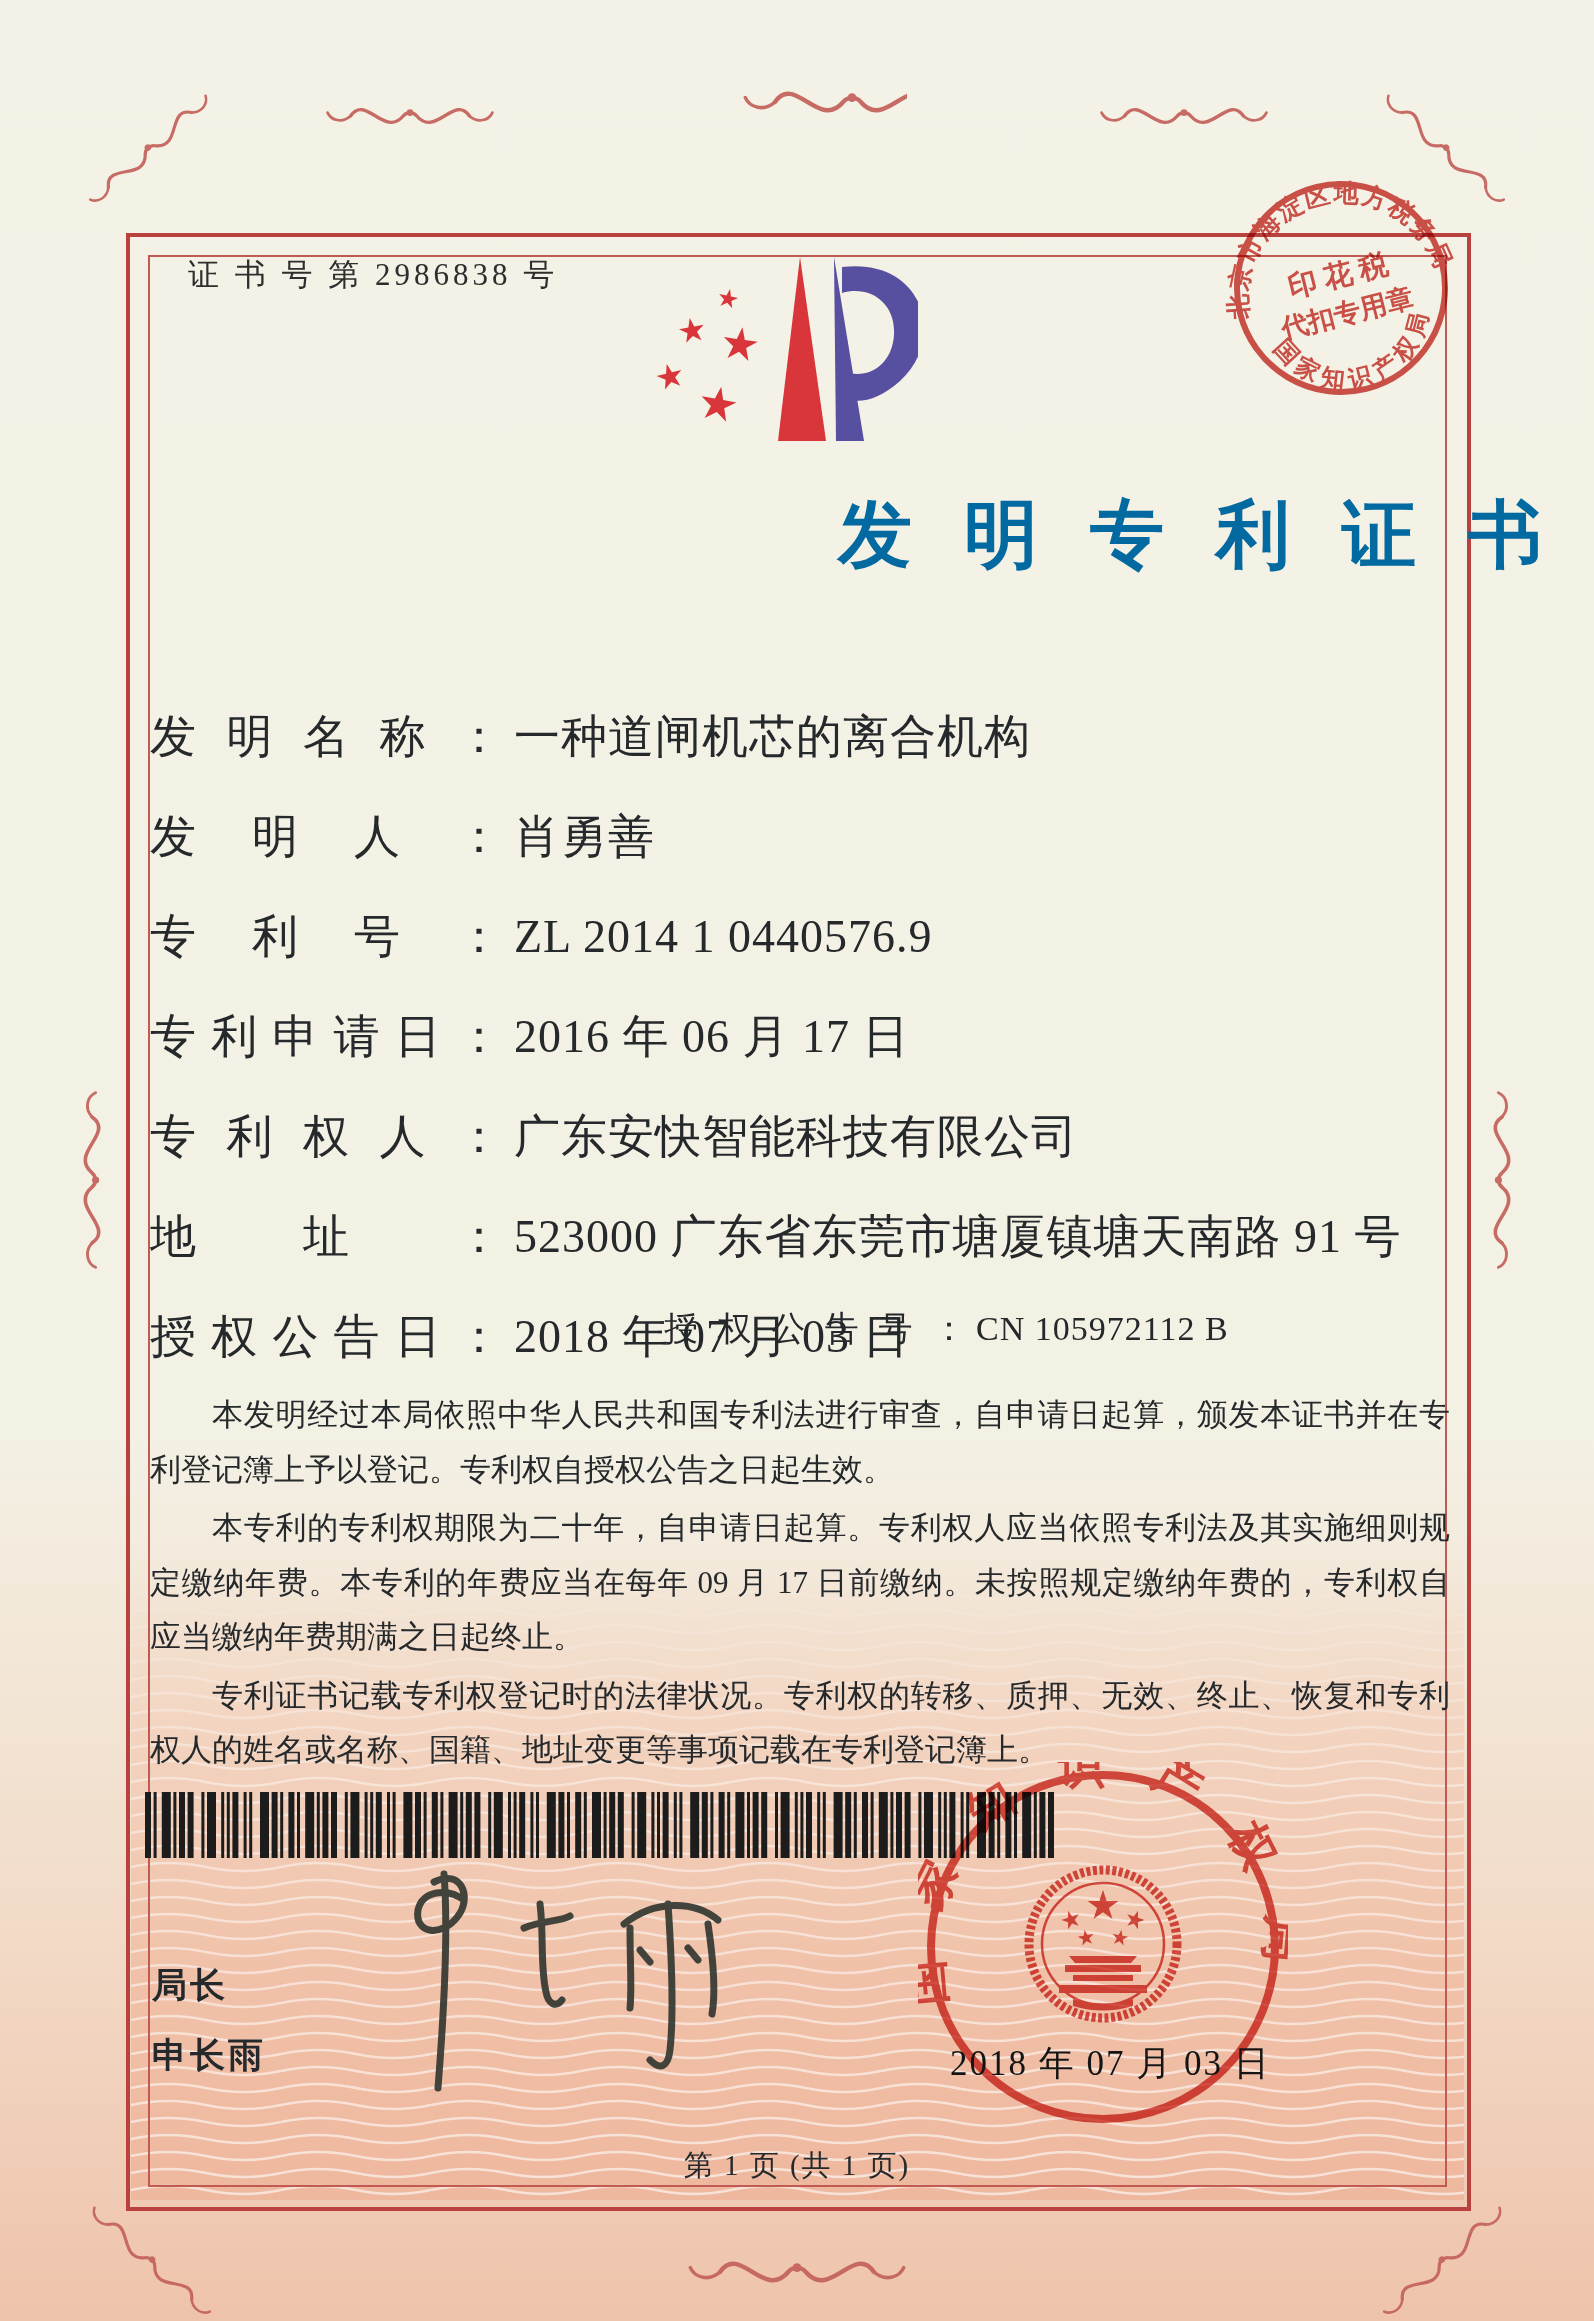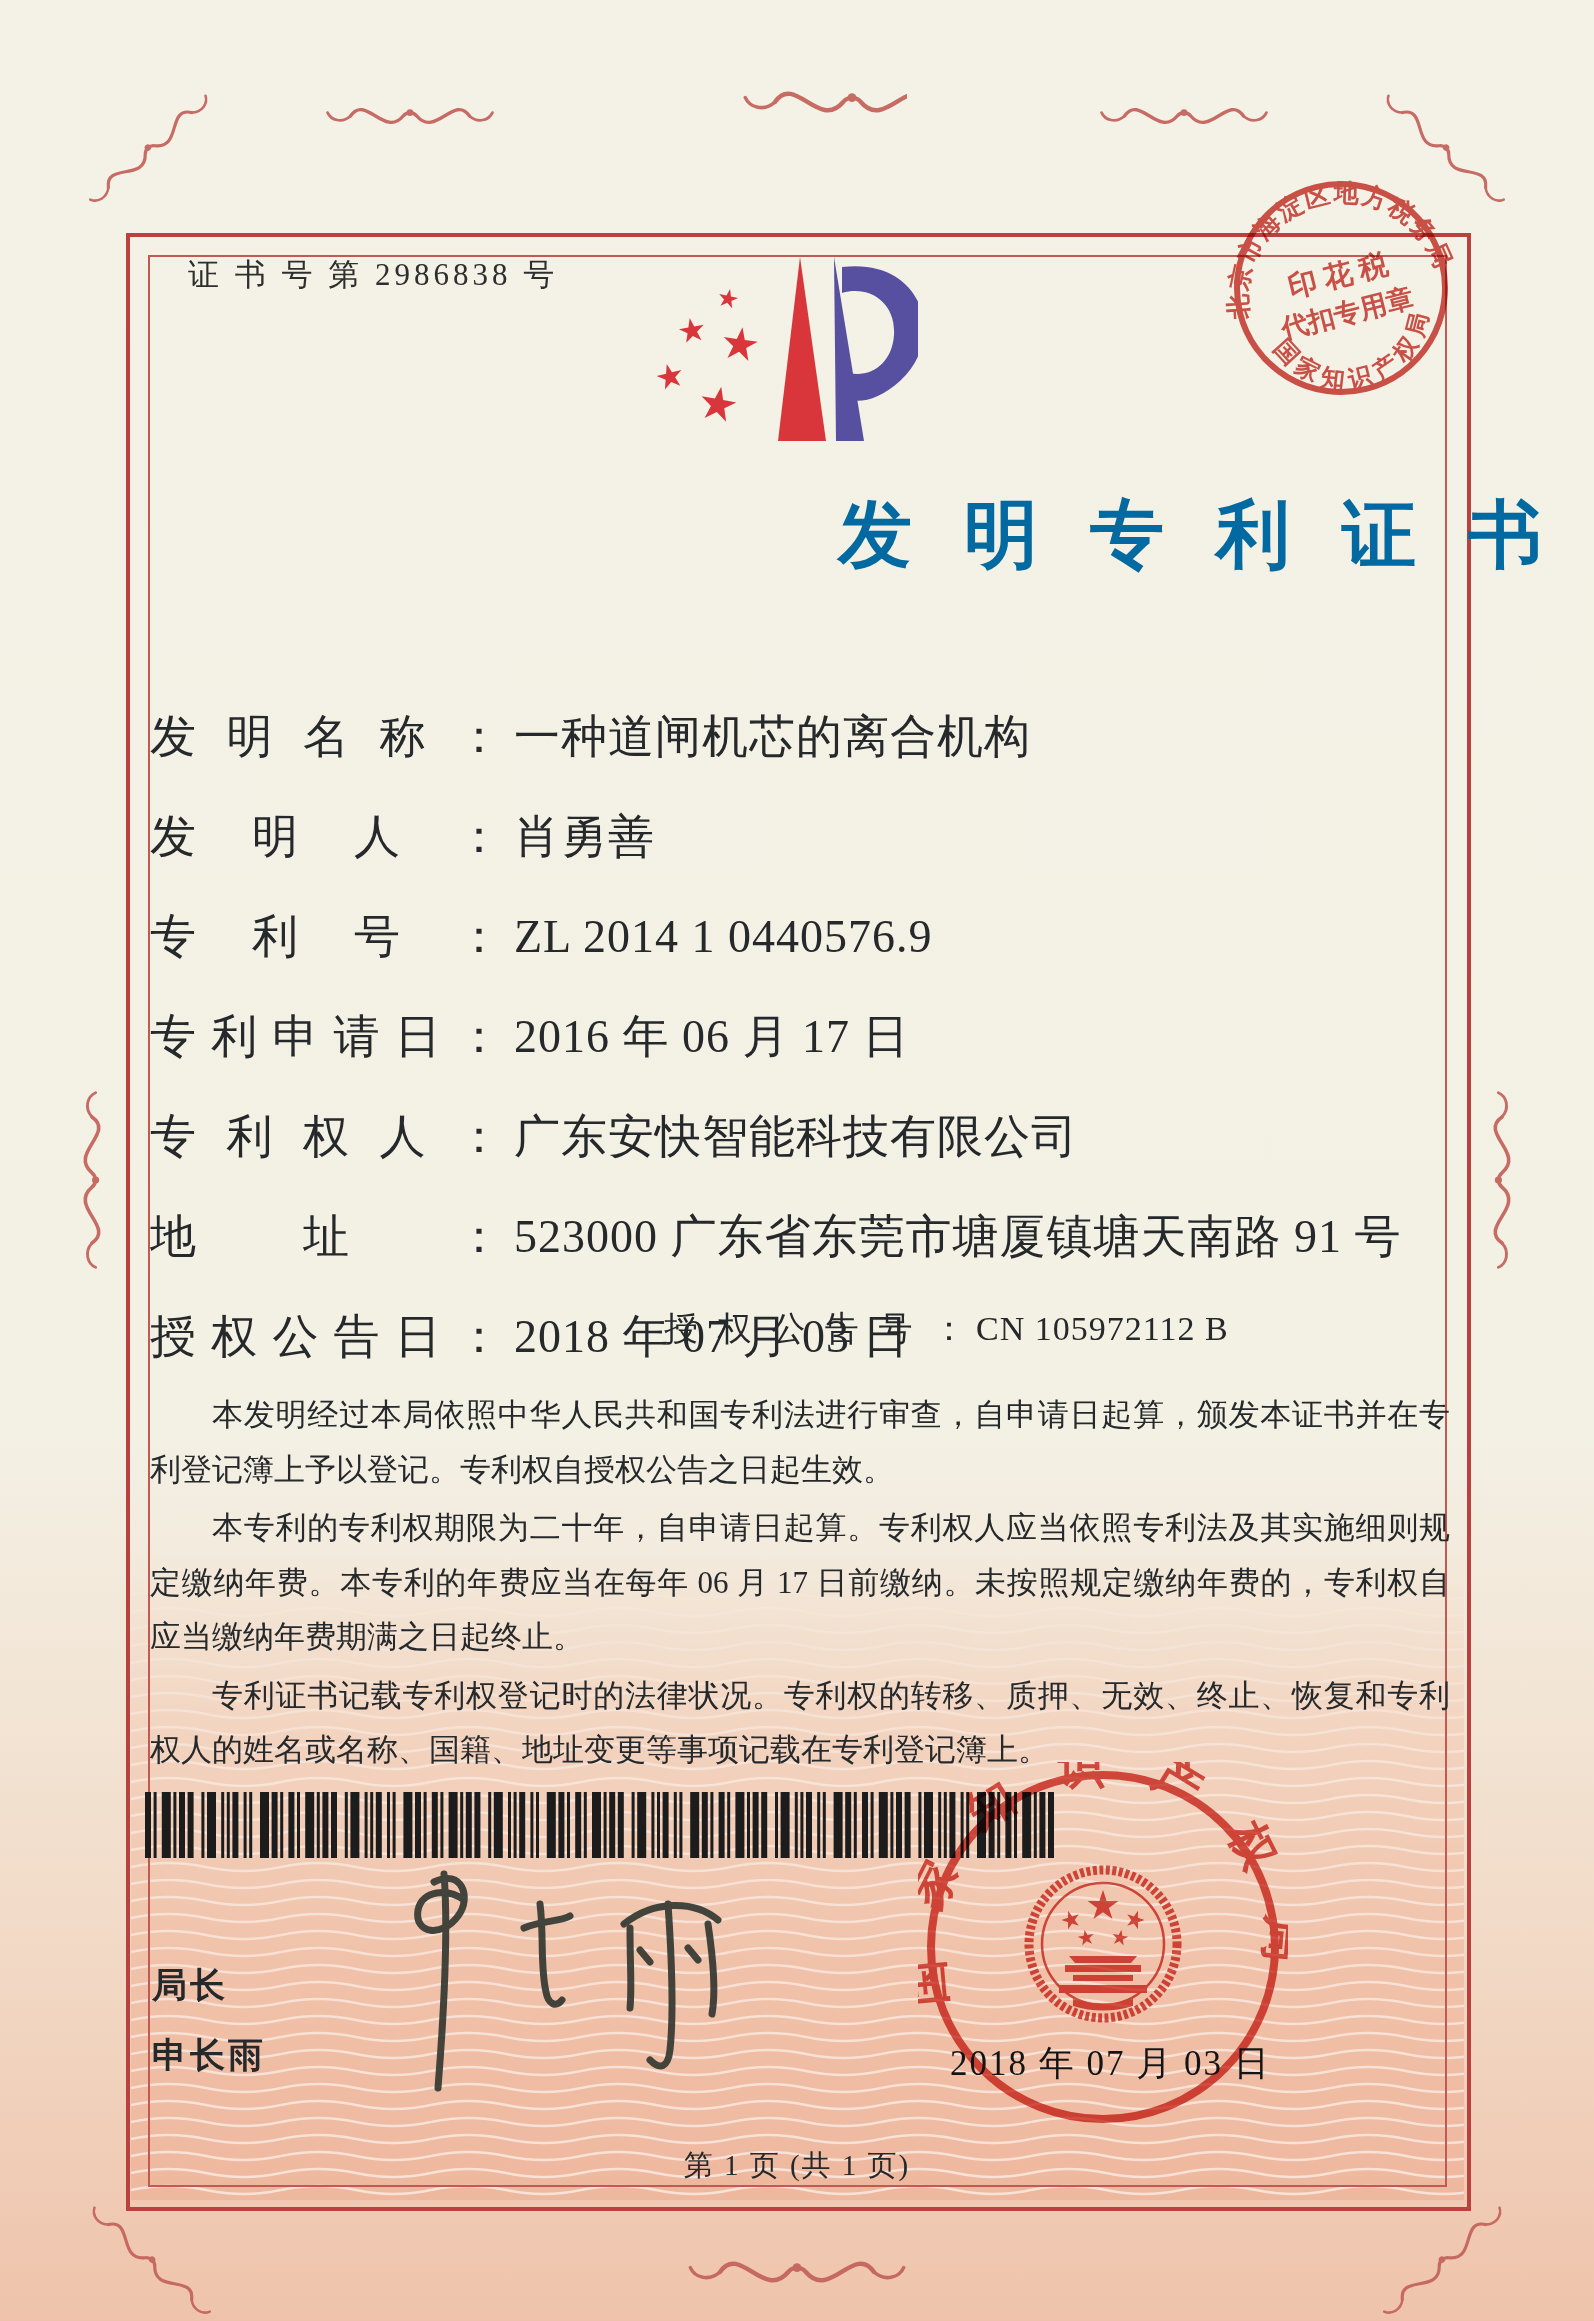--- a/index.html
+++ b/index.html
@@ -178,21 +178,21 @@
 </div>
 <div class="abs row r-grant">
   <span class="lbl">授权公告日：</span><span class="val">2018 年 07 月 03 日</span>
 </div>
 <div class="abs row2 r-grant">
   <span class="lbl">授权公告号：</span><span class="val">CN 105972112 B</span>
 </div>
 
 <div class="abs paras">
   <p>本发明经过本局依照中华人民共和国专利法进行审查，自申请日起算，颁发本证书并在专利登记簿上予以登记。专利权自授权公告之日起生效。</p>
-  <p>本专利的专利权期限为二十年，自申请日起算。专利权人应当依照专利法及其实施细则规定缴纳年费。本专利的年费应当在每年 06 月 17 日前缴纳。未按照规定缴纳年费的，专利权自应当缴纳年费期满之日起终止。</p>
+  <p>本专利的专利权期限为二十年，自申请日起算。专利权人应当依照专利法及其实施细则规定缴纳年费。本专利的年费应当在每年 09 月 17 日前缴纳。未按照规定缴纳年费的，专利权自应当缴纳年费期满之日起终止。</p>
   <p>专利证书记载专利权登记时的法律状况。专利权的转移、质押、无效、终止、恢复和专利权人的姓名或名称、国籍、地址变更等事项记载在专利登记簿上。</p>
 </div>
 
 <svg class="abs barcode" width="920" height="66" viewBox="0 0 920 66">
   <g id="barcode-bars" fill="#1c1c1c">
       <rect x="0.0" y="0" width="6" height="66"></rect>
       <rect x="8.6" y="0" width="3" height="66"></rect>
       <rect x="16.8" y="0" width="9" height="66"></rect>
       <rect x="28.4" y="0" width="3" height="66"></rect>
       <rect x="34.0" y="0" width="6" height="66"></rect>

